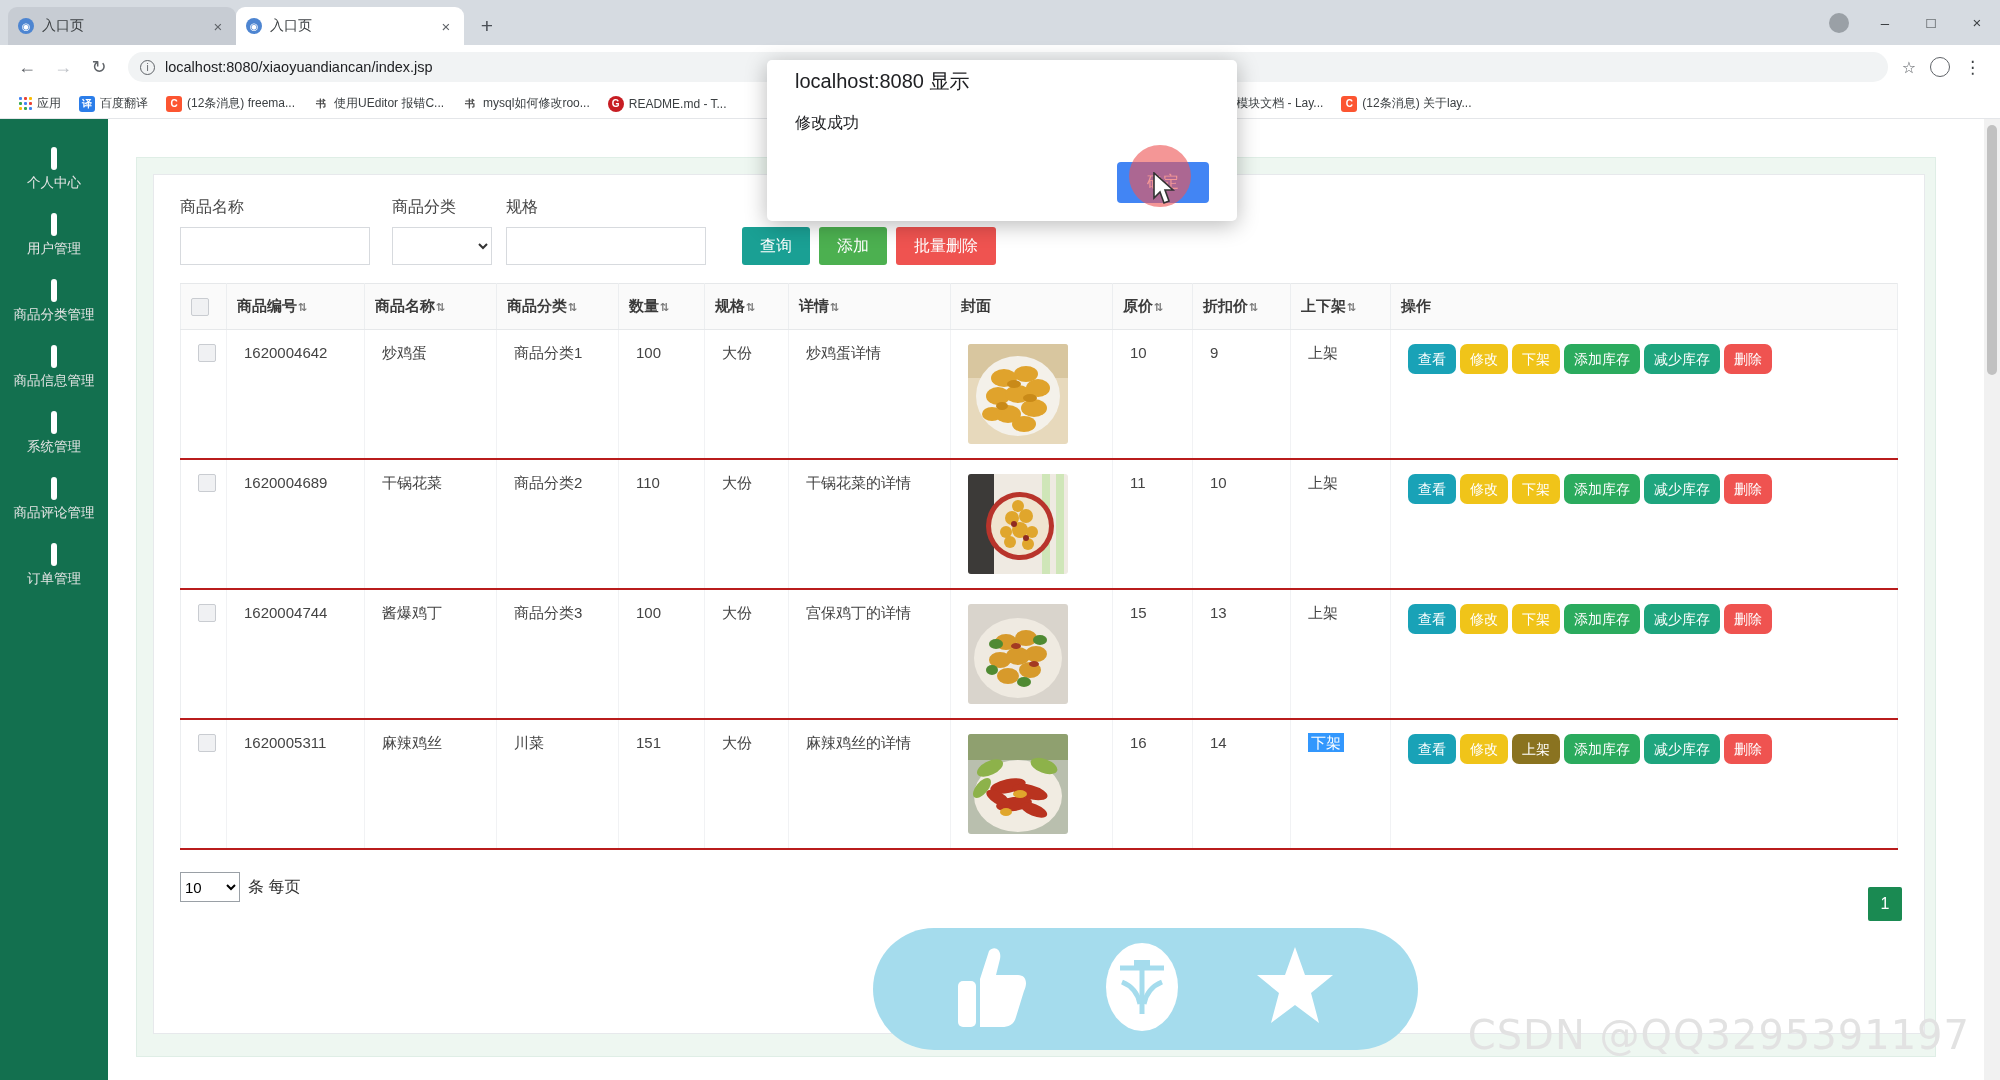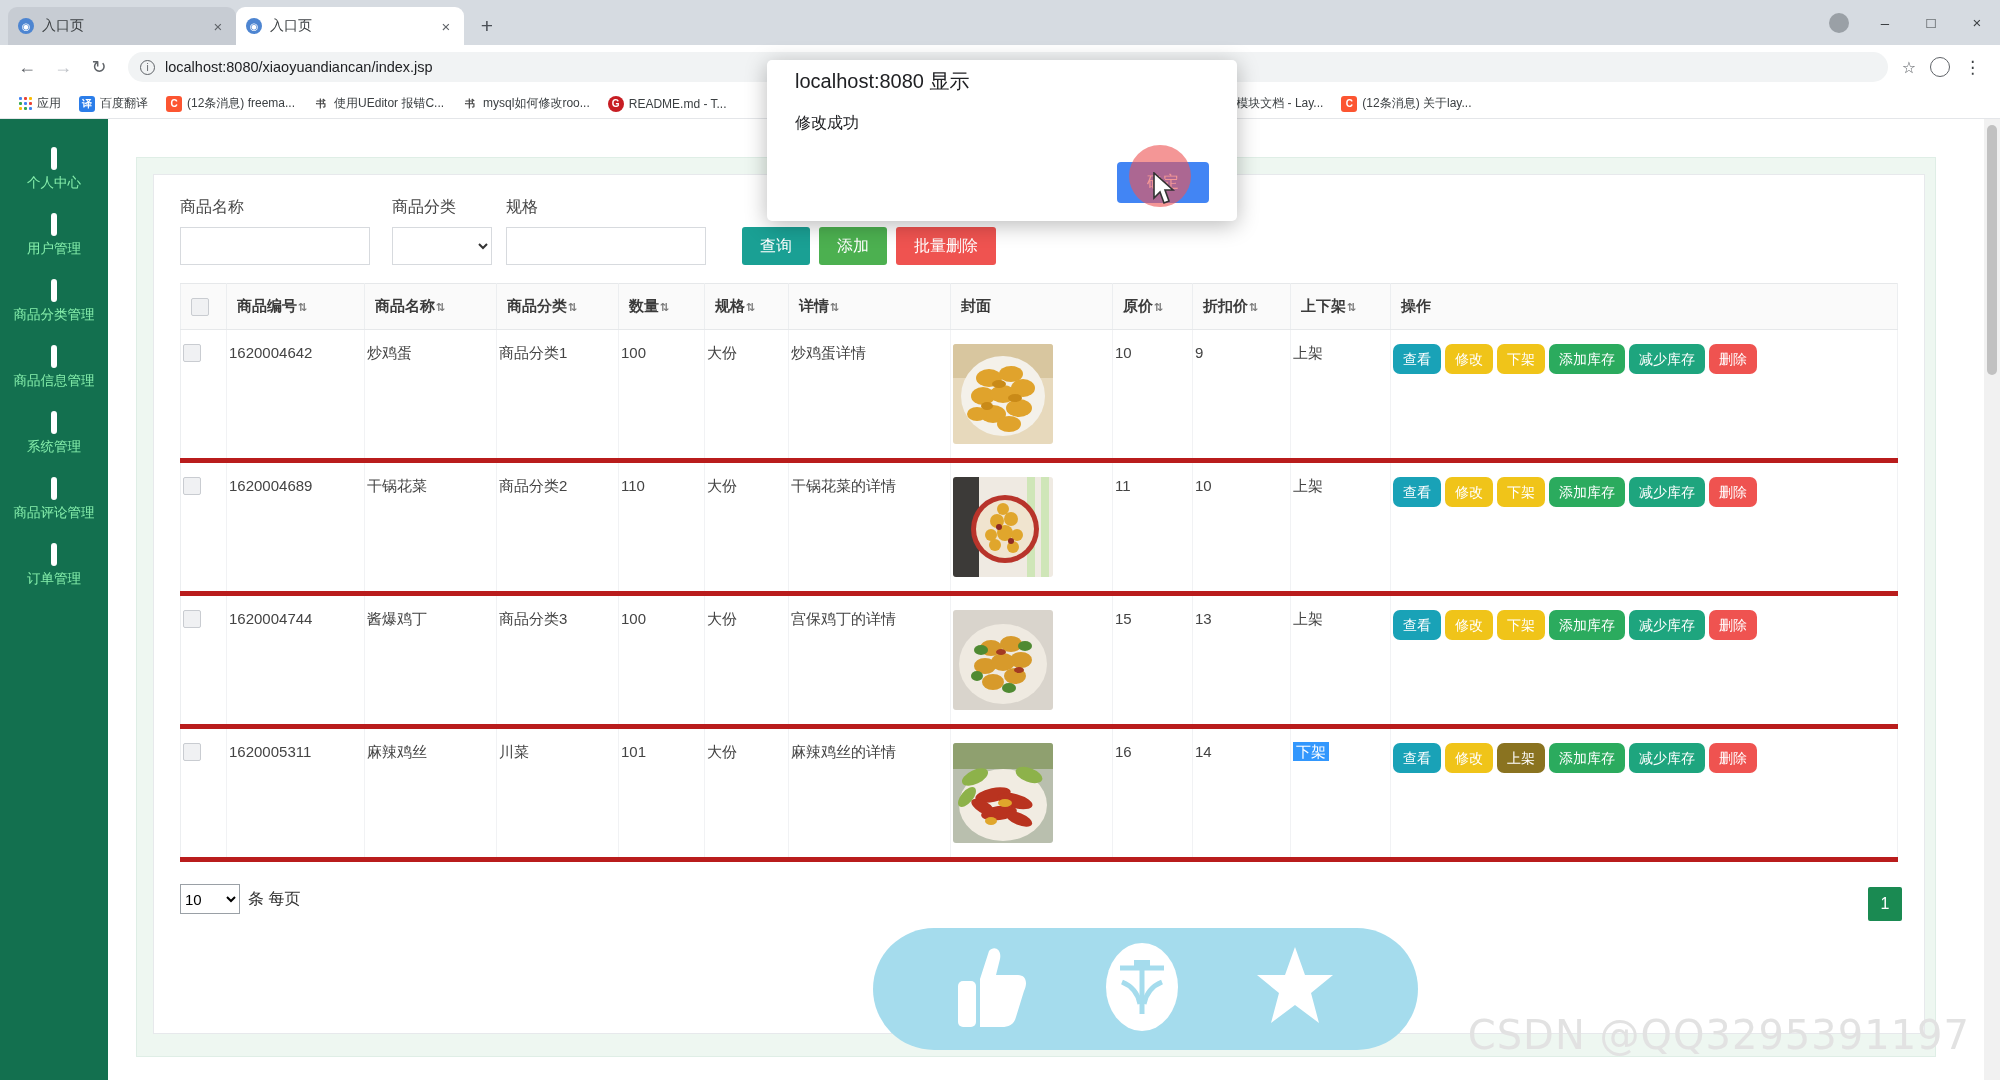--- a/index.html
+++ b/index.html
@@ -75,21 +75,21 @@
   .apps-grid i:nth-child(8){background:#34a853}.apps-grid i:nth-child(9){background:#4285f4}
 
   
   .viewport { position:relative; width:2000px; height:961px; background:#ffffff; overflow:hidden; }
 
   
   .sidebar {
     position:absolute; left:0; top:0; width:108px; height:961px; background:#13704f;
     display:flex; flex-direction:column; align-items:center; padding-top:18px;
   }
-  .side-item { width:108px; padding:13px 2px 12px; text-align:center; color:#86efac; cursor:pointer; }
+  .side-item { width:108px; padding:13px 2px 12px; text-align:center; color:#e5e5e5; cursor:pointer; }
   .side-item .sico { display:block; margin:0 auto 5px; }
   .monitor { width:34px; height:26px; position:relative; }
   .monitor .scr { width:34px; height:23px; border:3px solid #fff; border-radius:4px; }
   .monitor .stand { width:12px; height:4px; background:#fff; margin:0 auto; border-radius:0 0 2px 2px; }
   .side-item .slabel { font-size:13.5px; line-height:1; white-space:nowrap; }
 
   
   .content { position:absolute; left:108px; top:0; right:0; bottom:0; background:#fff; }
   .page-panel {
     position:absolute; left:28px; top:38px; width:1800px; height:900px;
@@ -120,22 +120,22 @@
 
   
   .tbl-wrap { padding:18px 26px 0 26px; }
   table.grid { width:100%; border-collapse:collapse; table-layout:fixed; }
   table.grid th {
     background:#fafafa; border-top:1px solid #e6e8ea; border-bottom:1px solid #e6e8ea;
     border-right:1px solid #eceef0; font-size:15px; color:#3b3b3b; font-weight:bold;
     text-align:left; padding:13px 10px; white-space:nowrap;
   }
   table.grid td {
-    border-bottom:5px solid #b91c1c; border-right:1px solid #f1f2f4;
-    font-size:15px; color:#444; padding:14px 2px; vertical-align:top;
+    border-bottom:2px solid #b91c1c; border-right:1px solid #f1f2f4;
+    font-size:15px; color:#444; padding:14px 17px; vertical-align:top;
   }
   table.grid th:first-child, table.grid td:first-child { border-left:1px solid #eceef0; }
   .sortico { font-size:11px; color:#7a7a7a; margin-left:1px; }
   .ckbox { width:18px; height:18px; border:1px solid #c9ccd1; background:#f0f1f3; display:block; border-radius:2px; }
   .thumb { width:100px; height:100px; border-radius:3px; display:block; overflow:hidden; position:relative; }
   .state-on { color:#444; }
   .state-sel { background:#3297fd; color:#fff; padding:1px 3px; }
   .acts { display:flex; gap:4px; flex-wrap:nowrap; }
   .abtn { height:30px; padding:0 10px; border:none; border-radius:7px; color:#fff; font-size:14px;
           line-height:30px; display:inline-block; cursor:pointer; white-space:nowrap; }
@@ -556,21 +556,21 @@
                   </td>
                 </tr>
 
                 <tr>
                   <td>
                       <span class="ckbox"></span>
                     </td>
                   <td>1620005311</td>
                   <td>麻辣鸡丝</td>
                   <td>川菜</td>
-                  <td>101</td>
+                  <td>151</td>
                   <td>大份</td>
                   <td>麻辣鸡丝的详情</td>
                   <td>
                     <span class="thumb">
                       <svg width="100" height="100" viewBox="0 0 100 100" aria-hidden="true">
                         <rect width="100" height="100" fill="#b9bfae"></rect>
                         <rect y="0" width="100" height="26" fill="#8fa06f"></rect>
                         <ellipse cx="50" cy="62" rx="44" ry="36" fill="#f1ece2"></ellipse>
                         <g fill="#8db24a">
                           <ellipse cx="22" cy="34" rx="14" ry="7" transform="rotate(-25 22 34)"></ellipse>

